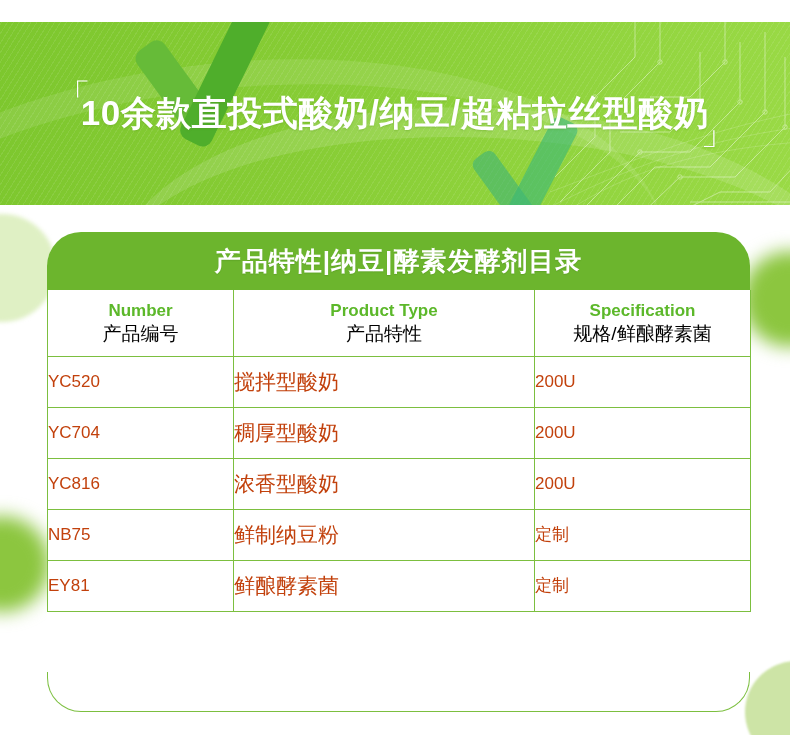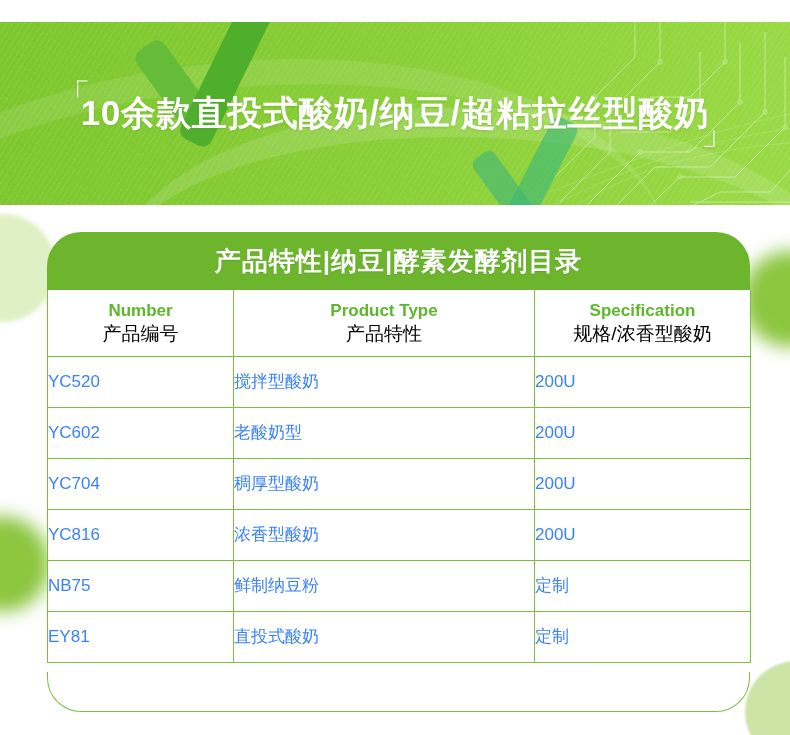--- a/index.html
+++ b/index.html
@@ -219,25 +219,25 @@
   }
   .th-cn {
     display: block;
     color: #000000;
     font-size: 19px;
     font-weight: normal;
     line-height: 1.25;
   }
   table.catalog td {
     height: 51px;
-    color: #3b82f6;
+    color: #c2410c;
     font-size: 17px;
     font-weight: normal;
   }
-  table.catalog td.cn { font-size: 17px; }
+  table.catalog td.cn { font-size: 21px; }
 
   
   table.catalog tr > *:first-child { border-left: 1px solid #7cbf3f; }
   table.catalog tr > *:last-child { border-right: 1px solid #7cbf3f; }
 
   .card-foot {
     position: absolute;
     left: 0; bottom: 0;
     width: 703px; height: 40px;
     border: 1px solid #7cbf3f;
@@ -325,53 +325,48 @@
           <th>
             <span class="th-en">Number</span>
             <span class="th-cn">产品编号</span>
           </th>
           <th>
             <span class="th-en">Product Type</span>
             <span class="th-cn">产品特性</span>
           </th>
           <th>
             <span class="th-en">Specification</span>
-            <span class="th-cn">规格/浓香型酸奶</span>
+            <span class="th-cn">规格/鲜酿酵素菌</span>
           </th>
         </tr>
       </thead>
       <tbody>
         <tr>
           <td>YC520</td>
           <td class="cn">搅拌型酸奶</td>
           <td>200U</td>
         </tr>
         <tr>
-          <td>YC602</td>
-          <td class="cn">老酸奶型</td>
-          <td>200U</td>
-        </tr>
-        <tr>
           <td>YC704</td>
           <td class="cn">稠厚型酸奶</td>
           <td>200U</td>
         </tr>
         <tr>
           <td>YC816</td>
           <td class="cn">浓香型酸奶</td>
           <td>200U</td>
         </tr>
         <tr>
           <td>NB75</td>
           <td class="cn">鲜制纳豆粉</td>
           <td>定制</td>
         </tr>
         <tr>
           <td>EY81</td>
-          <td class="cn">直投式酸奶</td>
+          <td class="cn">鲜酿酵素菌</td>
           <td>定制</td>
         </tr>
       </tbody>
     </table>
 
     <div class="card-foot"></div>
   </div>
 
 </div>
 

